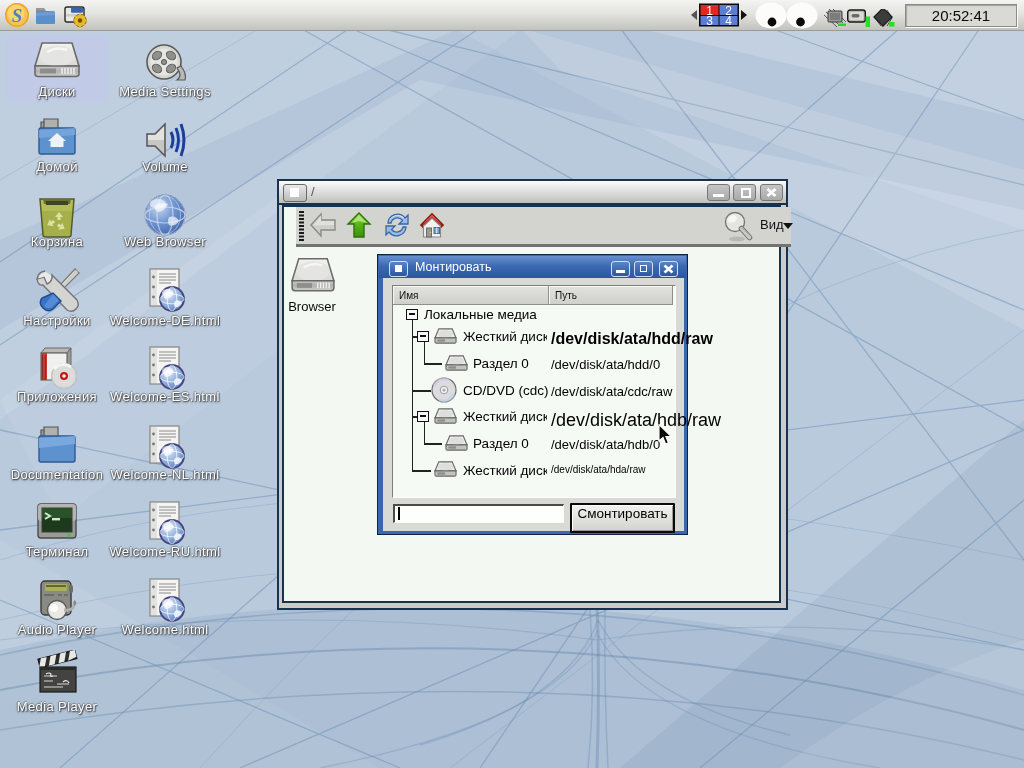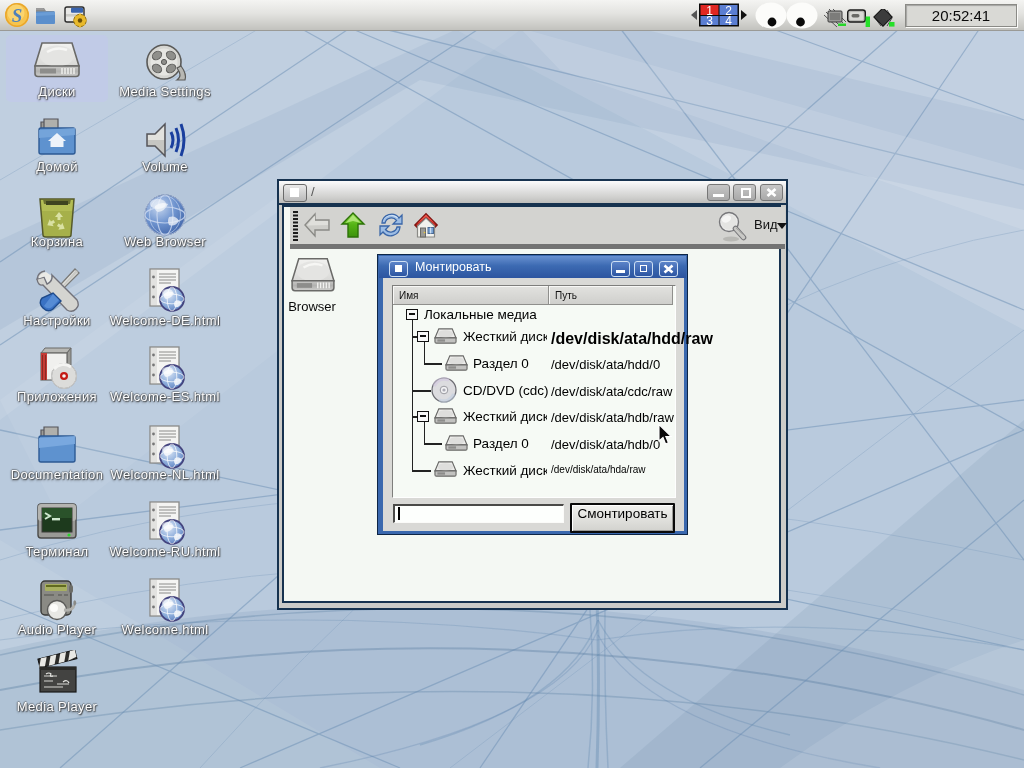--- a/index.html
+++ b/index.html
@@ -12,22 +12,22 @@
   .dlabel{position:absolute;width:160px;text-align:center;font-size:13px;
     color:#fdfdfd;letter-spacing:0.4px;
     text-shadow:1px 1px 1px rgba(60,60,60,.85),-1px 0 1px rgba(60,60,60,.5),0 -1px 1px rgba(60,60,60,.45),0 2px 2px rgba(60,60,60,.4);}
   
   #fmwin{position:absolute;left:277px;top:179px;width:511px;height:431px;background:#16324f;}
   #fmtitle{position:absolute;left:2px;top:2px;width:507px;height:22px;
     background:linear-gradient(#fbfbfb,#e9e9e9 30%,#cfcfcd 75%,#bebebc);}
   #fmframe{position:absolute;left:2px;top:26px;width:507px;height:403px;background:#cbcbc8;}
   #fminner{position:absolute;left:3px;top:0px;width:499px;height:398px;background:#16324f;}
   #fmbody{position:absolute;left:2px;top:2px;width:495px;height:394px;background:#f4f8f3;}
-  #fmtoolbar{position:absolute;left:6px;top:0;width:495px;height:37px;background:#d3d3d0;
-    border-bottom:5px solid #737373;}
+  #fmtoolbar{position:absolute;left:12px;top:0;width:495px;height:37px;background:#d3d3d0;
+    border-bottom:3px solid #737373;}
   .tbtn{position:absolute;top:2.5px;width:22px;height:16px;border:1px solid #6a6a6a;border-radius:3px;
     background:linear-gradient(#e9e9e9,#b9b9b9);}
   .wbtn{position:absolute;top:2.5px;width:21px;height:15px;border:1px solid #777;border-radius:3px;
     background:linear-gradient(#c6c6c6,#a9a9a9);}
   
   #dlg{position:absolute;left:377px;top:254px;width:311px;height:281px;background:#0d2545;}
   #dlgframe{position:absolute;left:1px;top:1px;width:309px;height:279px;background:#3a68ae;}
   #dlgtitle{position:absolute;left:1px;top:1px;width:307px;height:22px;
     background:linear-gradient(#6890d0,#3c6ab2 45%,#2d55a0);}
   #dlgbody{position:absolute;left:5px;top:23px;width:301px;height:253px;background:#d9d9d6;}
@@ -630,21 +630,21 @@
           <div class="trow" style="left:31px;top:21px;">Локальные медиа</div>
           <div class="trow" style="left:70px;top:43px;width:84px;overflow:hidden;">Жесткий диск</div>
           <div class="trow" style="left:80px;top:70px;">Раздел 0</div>
           <div class="trow" style="left:70px;top:97px;">CD/DVD (cdc)</div>
           <div class="trow" style="left:70px;top:123px;width:84px;overflow:hidden;">Жесткий диск</div>
           <div class="trow" style="left:80px;top:150px;">Раздел 0</div>
           <div class="trow" style="left:70px;top:177px;width:84px;overflow:hidden;">Жесткий диск</div>
           <div class="trow" style="left:158px;top:44px;font-size:16px;font-weight:bold;">/dev/disk/ata/hdd/raw</div>
           <div class="trow" style="left:158px;top:71px;font-size:13px;">/dev/disk/ata/hdd/0</div>
           <div class="trow" style="left:158px;top:98px;font-size:13px;">/dev/disk/ata/cdc/raw</div>
-          <div class="trow" style="left:158px;top:124px;font-size:13px;">/dev/disk/ata/hdb/raw</div>
+          <div class="trow" style="left:158px;top:124px;font-size:18px;">/dev/disk/ata/hdb/raw</div>
           <div class="trow" style="left:158px;top:151px;font-size:13px;">/dev/disk/ata/hdb/0</div>
           <div class="trow" style="left:158px;top:178px;font-size:10px;">/dev/disk/ata/hda/raw</div>
         </div>
         <div id="mtinput">
             <div style="position:absolute;left:3px;top:1px;width:1.6px;height:13px;background:#000;"></div>
           </div>
         <div id="mtbtn">Смонтировать</div>
       </div>
     </div>
   </div>

